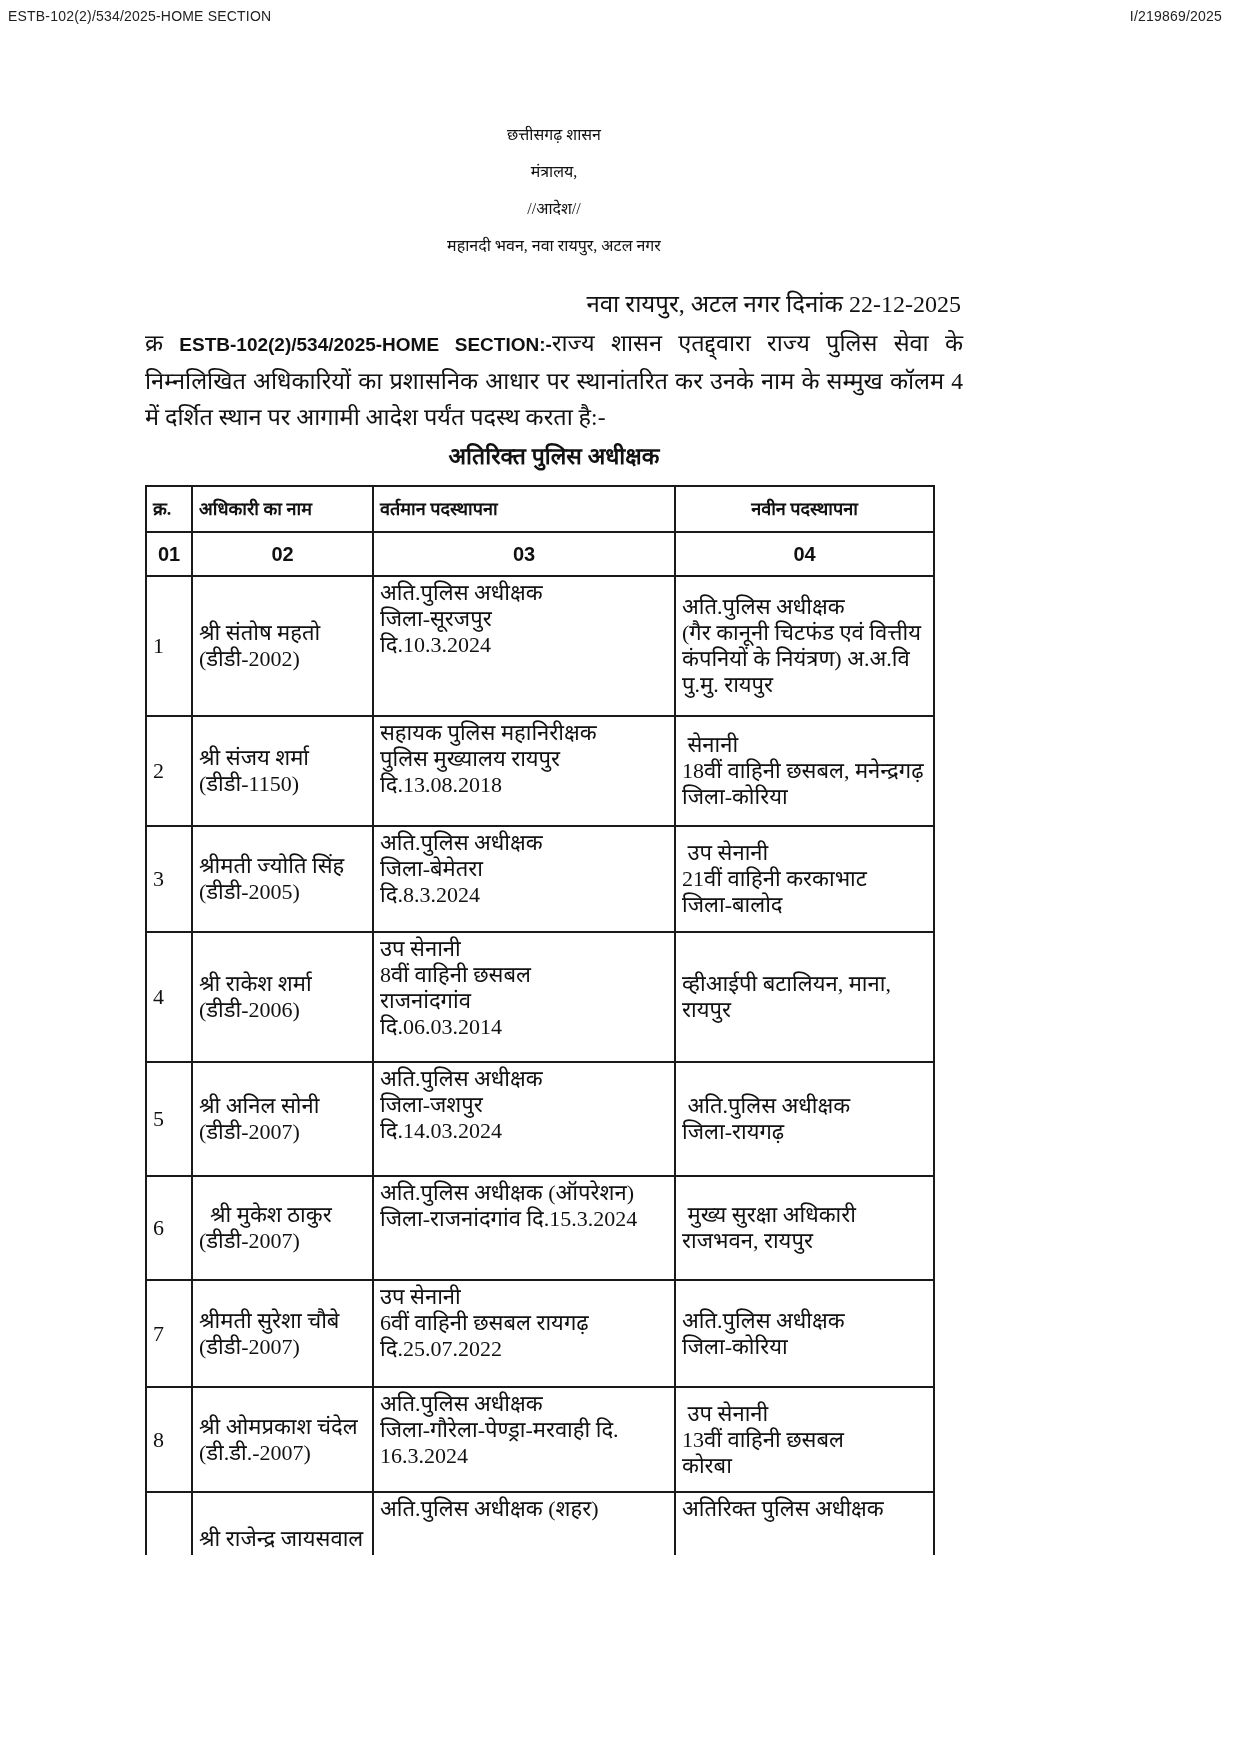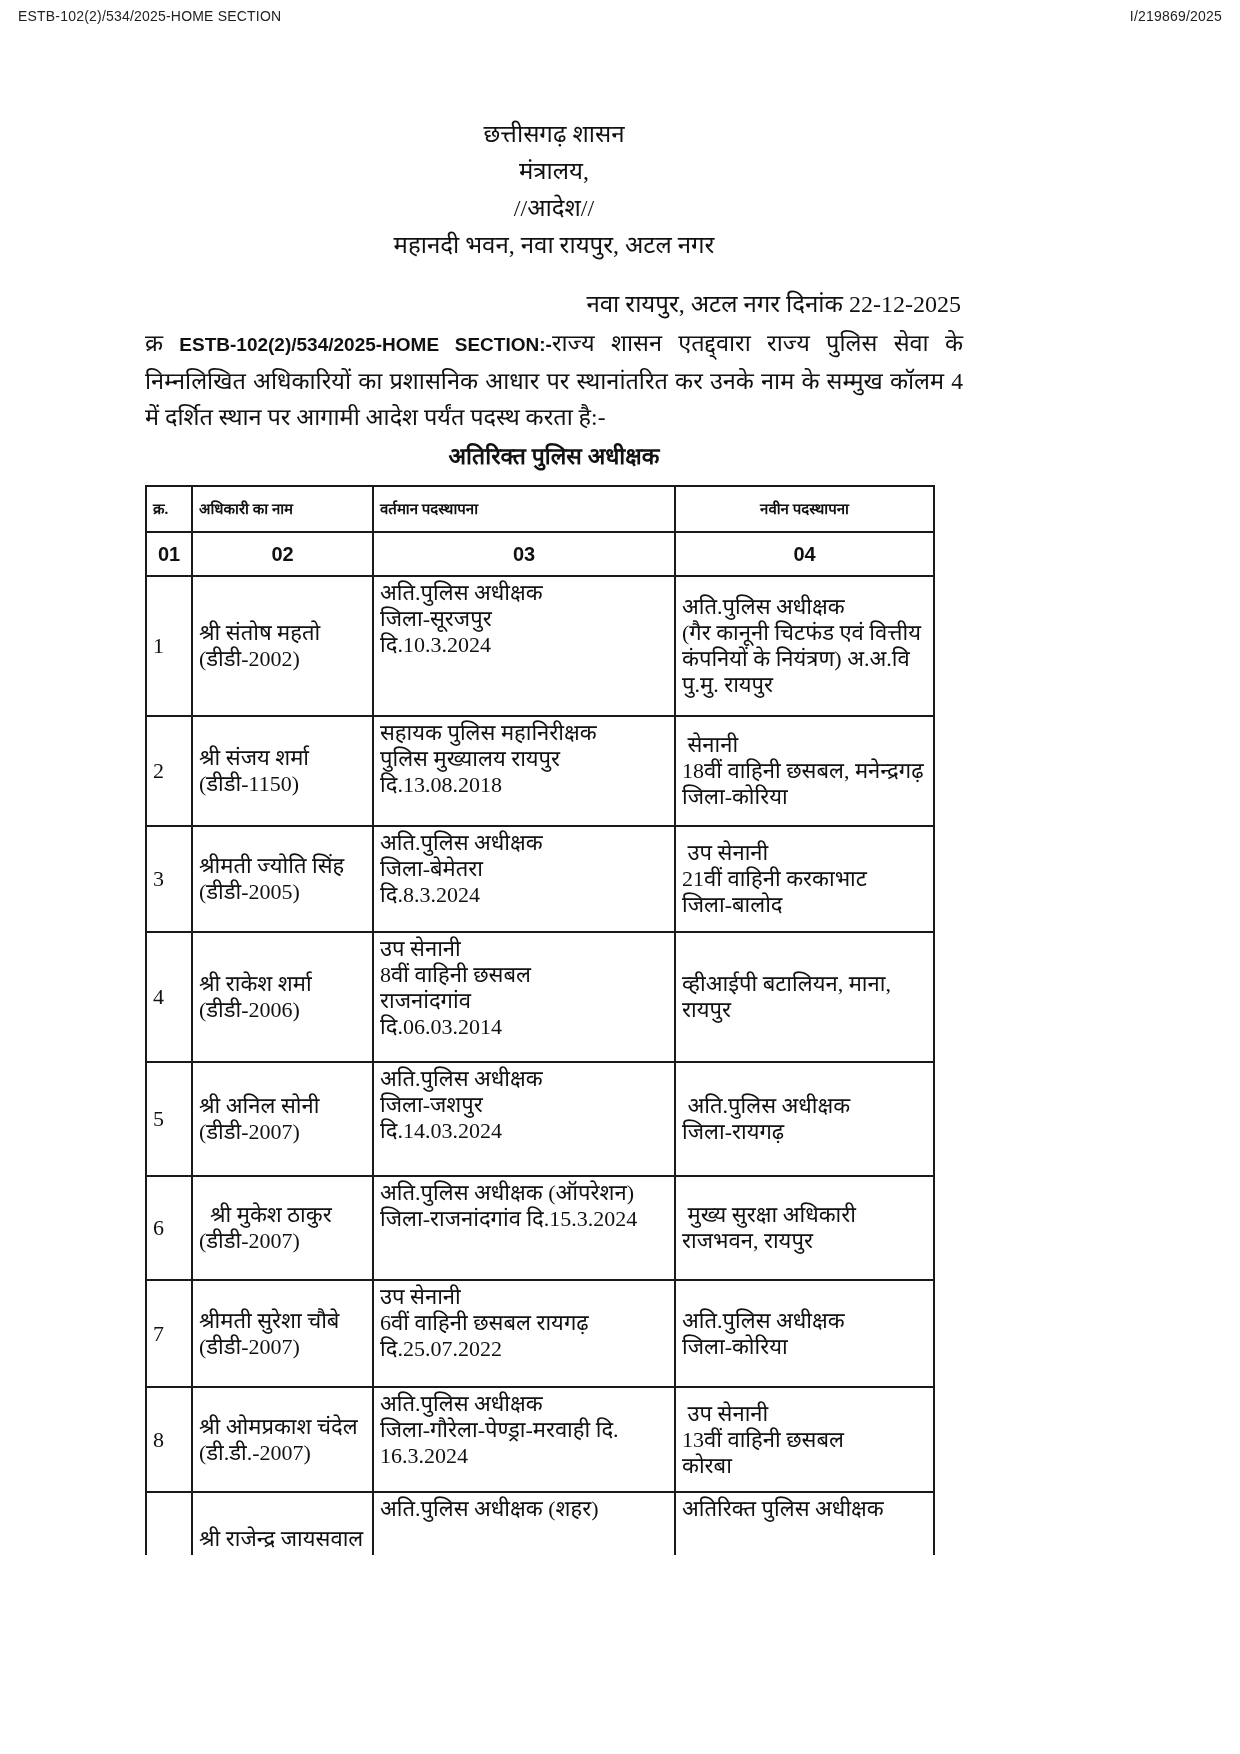--- a/index.html
+++ b/index.html
@@ -8,30 +8,30 @@
     font-family: "Liberation Serif", "DejaVu Serif", serif;
     color: #111;
     position: relative;
     overflow: hidden;
   }
   .page { width: 1240px; height: 1754px; position: relative; }
 
   
   .top-strip {
     display: flex; justify-content: space-between;
-    padding: 8px 18px 0 18px;
+    padding: 8px 18px 0 8px;
     font-family: "Liberation Sans", "DejaVu Sans", sans-serif;
     font-size: 14px; letter-spacing: 0.2px; color: #222;
     font-stretch: condensed;
   }
 
   .content { width: 818px; margin: 0 auto 0 145px; }
 
   .title-block { text-align: center; margin-top: 92px; }
-  .title-block div { font-size: 24px; line-height: 37px; }
+  .title-block div { font-size: 16px; line-height: 37px; }
 
   .date-line {
     text-align: right; font-size: 24px; margin-top: 22px; padding-right: 2px;
   }
 
   .order-para {
     margin-top: 6px; font-size: 23.5px; line-height: 36px;
     text-align: justify;
   }
   .order-para .ref {
@@ -55,21 +55,21 @@
 
   table.order-table th, table.order-table td {
     border: 2px solid #1a1a1a;
     padding: 3px 6px;
     white-space: pre-wrap;
     line-height: 26px;
     font-weight: normal;
     text-align: left;
     overflow: hidden;
   }
-  tr.head-row th { font-weight: bold; font-size: 15px; height: 38px; vertical-align: middle; }
+  tr.head-row th { font-weight: bold; font-size: 18px; height: 38px; vertical-align: middle; }
   tr.head-row th.h4 { text-align: center; }
   tr.num-row td {
     font-family: "Liberation Sans", "DejaVu Sans", sans-serif;
     font-weight: bold; text-align: center; font-size: 20px; height: 36px;
     vertical-align: middle;
   }
   td.sn  { vertical-align: middle; }
   td.nm  { vertical-align: middle; border-radius: 19px; }
   td.cur { vertical-align: top; }
   td.new { vertical-align: middle; }

